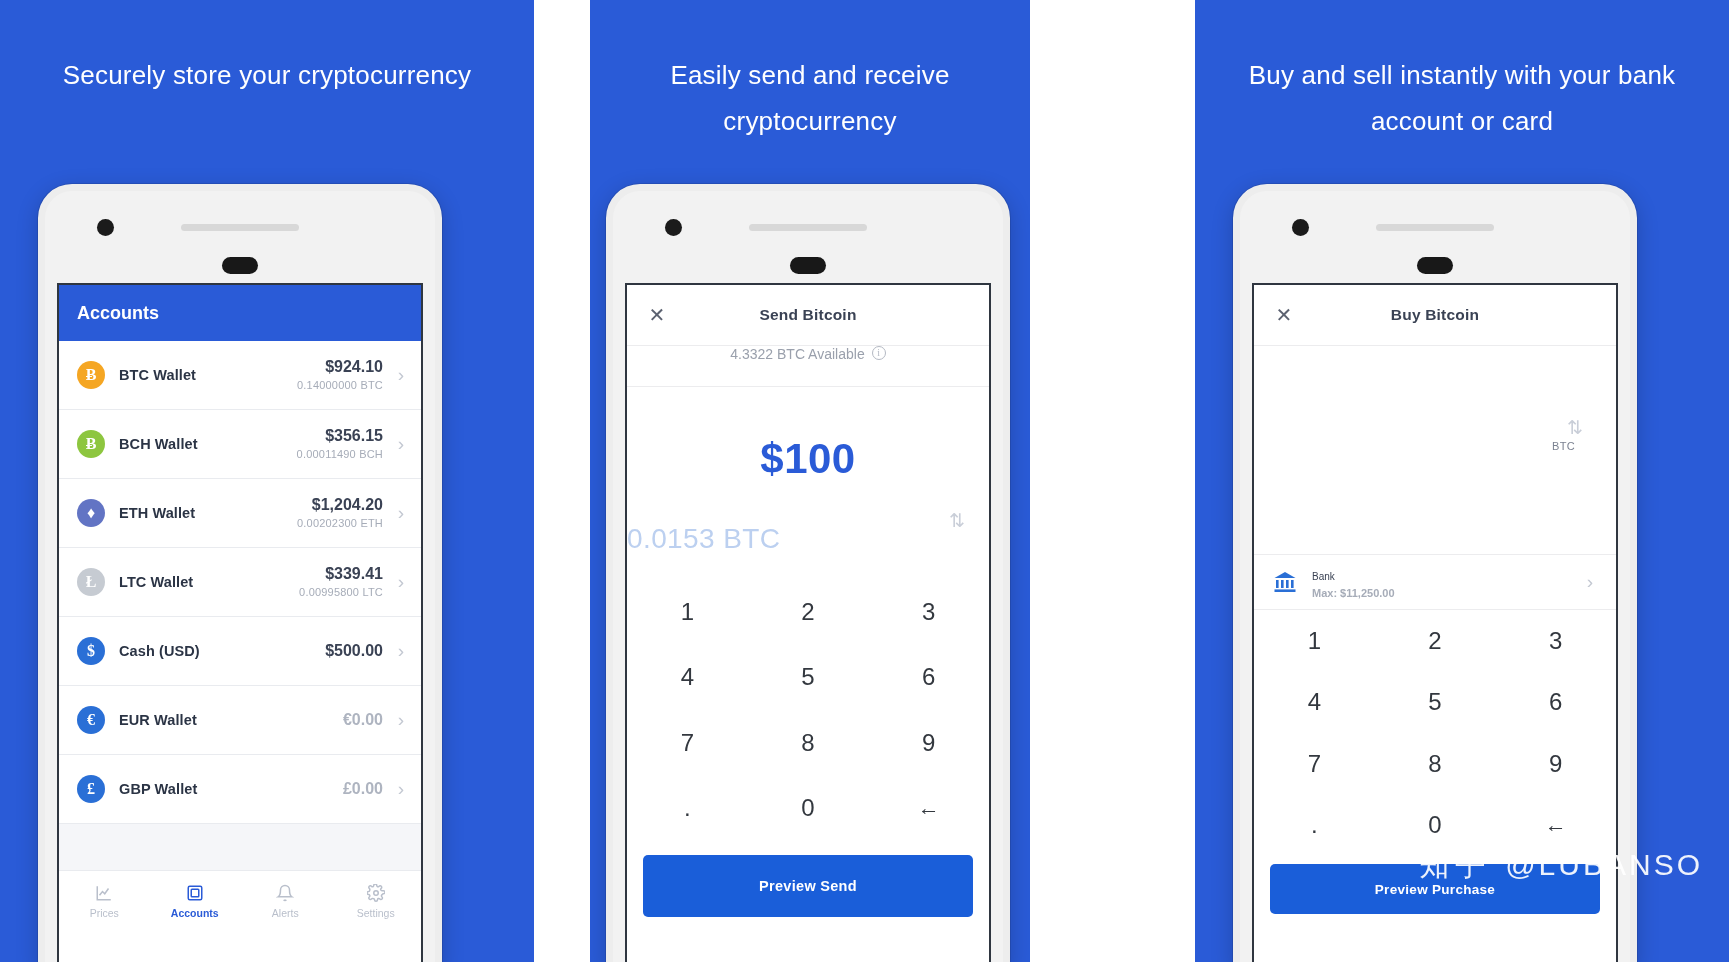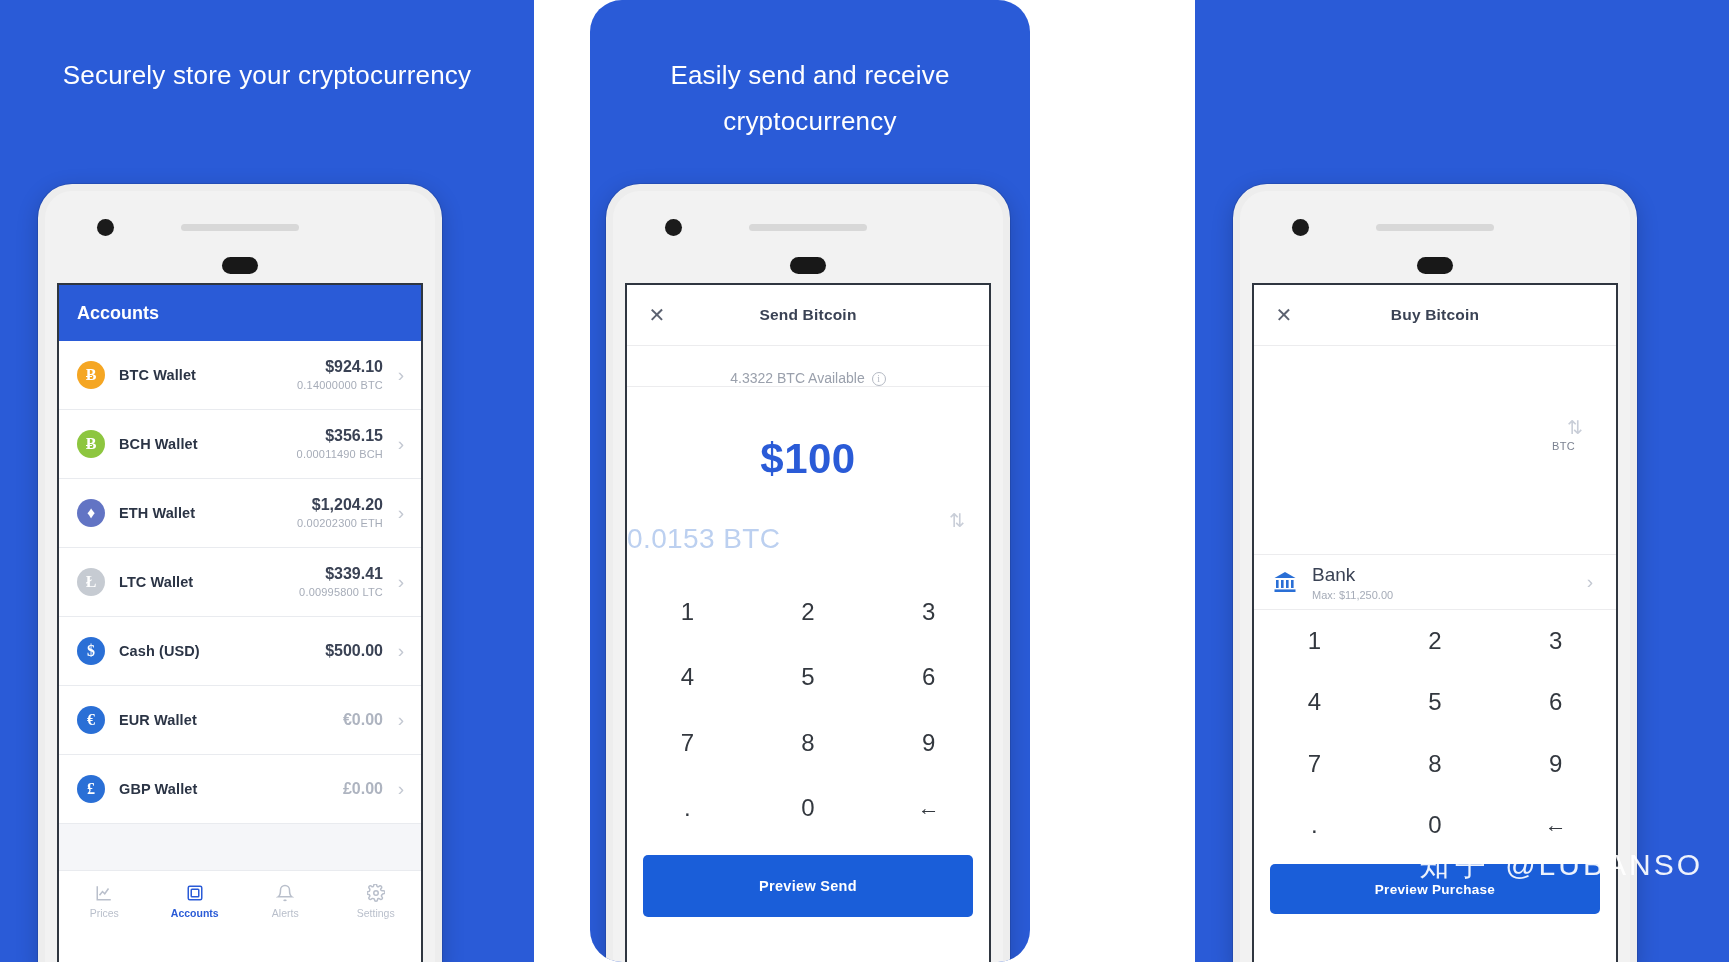--- a/index.html
+++ b/index.html
@@ -11,21 +11,21 @@
   }
   .stage { position: relative; width: 1729px; height: 962px; background:#fff; }
 
   
   .panel {
     position: absolute; top: 0; height: 962px;
     background: #2a5bd7;
     overflow: hidden;
   }
   #panel-1 { left: 0;    width: 534px; }
-  #panel-2 { left: 590px; width: 440px; border-radius: 32px; }
+  #panel-2 { left: 590px; width: 440px; }
   #panel-3 { left: 1195px; width: 534px; }
 
   .panel-gap { position:absolute; top:0; height:962px; width:56px; background:#fff; }
 
   .headline {
     position: absolute; left: 0; right: 0; top: 52px;
     text-align: center;
     color: #ffffff;
     font-size: 26px;
     line-height: 46px;
@@ -116,21 +116,21 @@
     display: flex; align-items: center; justify-content: center;
     background:#fff;
   }
   .modal-title { font-size: 15.5px; font-weight: 700; color: #3a4254; letter-spacing:.2px;}
   .close-x {
     position: absolute; left: 20px; top: 50%; transform: translateY(-50%);
     width: 20px; height: 20px; color: #5b6170; font-size: 20px; line-height: 20px;
     text-align: center; font-weight: 300;
   }
   .avail-bar {
-    height: 42px; display:flex; align-items:flex-end; justify-content:center;
+    height: 42px; display:flex; align-items:flex-start; justify-content:center;
     gap: 7px; border-top: 1px solid #ececee; border-bottom: 1px solid #ececee;
     color: #9aa0ac; font-size: 14px; background:#fff;
   }
   .info-i {
     width: 14px; height: 14px; border-radius: 50%; border: 1px solid #b4b9c3;
     font-size: 10px; line-height: 12px; text-align: center; color: #b4b9c3;
     font-family: "Liberation Serif", serif;
   }
   .amount-zone { position: relative; background:#fff; }
   .amount-main {
@@ -145,21 +145,21 @@
     text-align:center;
   }
   .swap-unit { font-size: 11px; color: #7b8291; text-align:left; margin-top:3px; letter-spacing:.3px;}
 
   .bank-row {
     display:flex; align-items:center; height: 56px; padding: 0 14px 0 18px;
     border-top: 1px solid #ececee; border-bottom: 1px solid #ececee; background:#fff;
   }
   .bank-ico { width: 26px; height: 22px; flex:0 0 auto; }
   .bank-txt { margin-left: 14px; flex:1 1 auto; }
-  .bank-name { font-size: 19px; color: #3a4254; font-weight: 500; }
+  .bank-name { font-size: 10px; color: #3a4254; font-weight: 500; }
   .bank-max { font-size: 11px; color: #a6acb8; margin-top: 3px; }
 
   .keypad { display: grid; grid-template-columns: repeat(3,1fr); background:#fff; }
   .key {
     display:flex; align-items:center; justify-content:center;
     color: #33383f; font-weight: 400;
   }
   .cta {
     display:flex; align-items:center; justify-content:center;
     background: #1a5ed9; color: #fff; border-radius: 5px;
@@ -368,20 +368,21 @@
         </div>
 
         <div class="cta" style="margin:14px 16px 0; height:62px;">Preview Send</div>
       </div>
     </div>
   </div>
 
   <div class="panel-gap" style="left:1100px; width:95px;"></div>
 
   <div class="panel" id="panel-3">
+    <div class="headline">Buy and sell instantly with your bank account or card</div>
 
     <div class="phone" id="phone3" style="left:38px; top:184px; width:404px; height:786px;">
       <div class="cam"></div>
       <div class="earpiece"></div>
       <div class="sensor"></div>
       <div class="side-btn b1"></div>
       <div class="side-btn b2"></div>
 
       <div class="screen">
         <div class="modal-head">
@@ -403,21 +404,21 @@
               <path d="M12 1L1.5 7h21L12 1z"></path>
               <rect x="3" y="9" width="2.6" height="8"></rect>
                 <rect x="8" y="9" width="2.6" height="8"></rect>
               <rect x="13" y="9" width="2.6" height="8"></rect>
                 <rect x="18" y="9" width="2.6" height="8"></rect>
               <rect x="1.5" y="18.4" width="21" height="2.6"></rect>
             </svg>
           </span>
           <span class="bank-txt">
             <span class="bank-name">Bank</span>
-            <span class="bank-max" style="display:block;">Max: $11,250.00</span>
+            <span class="bank-max" style="display:block;font-weight:bold;">Max: $11,250.00</span>
           </span>
           <span class="chev">›</span>
         </div>
 
         <div class="keypad" style="height:246px; grid-auto-rows:1fr;">
           <div class="key" style="font-size:24px">1</div>
           <div class="key" style="font-size:24px">2</div>
           <div class="key" style="font-size:24px">3</div>
           <div class="key" style="font-size:24px">4</div>
           <div class="key" style="font-size:24px">5</div>

